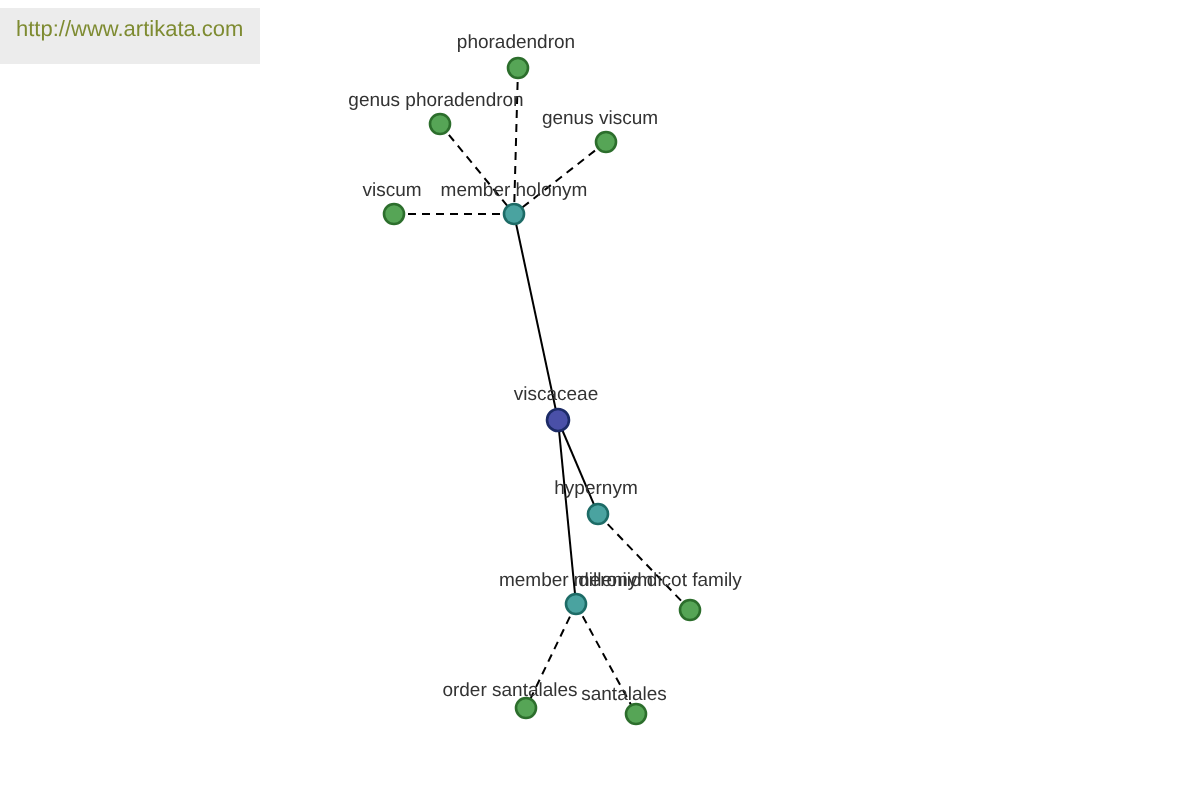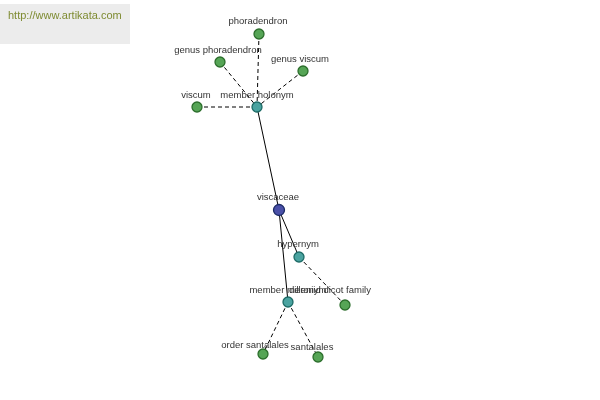--- a/index.html
+++ b/index.html
@@ -9,21 +9,21 @@
     width: 600px;
     height: 400px;
     background: #ffffff;
     overflow: hidden;
   }
   #url-bar {
     position: absolute;
     left: 0;
     top: 4px;
     width: 130px;
-    height: 40px;
+    height: 28px;
     line-height: 22px;
     padding-left: 8px;
     box-sizing: border-box;
     background: #ececec;
     font-size: 11px;
   }
   #graph-canvas {
     position: absolute;
     left: 0;
     top: 0;

